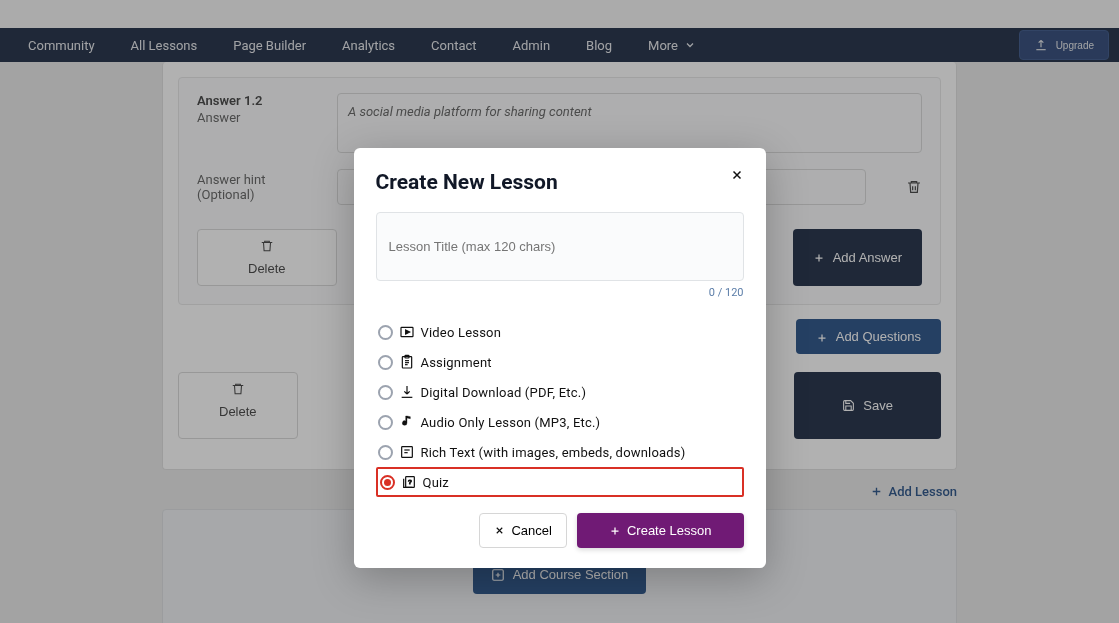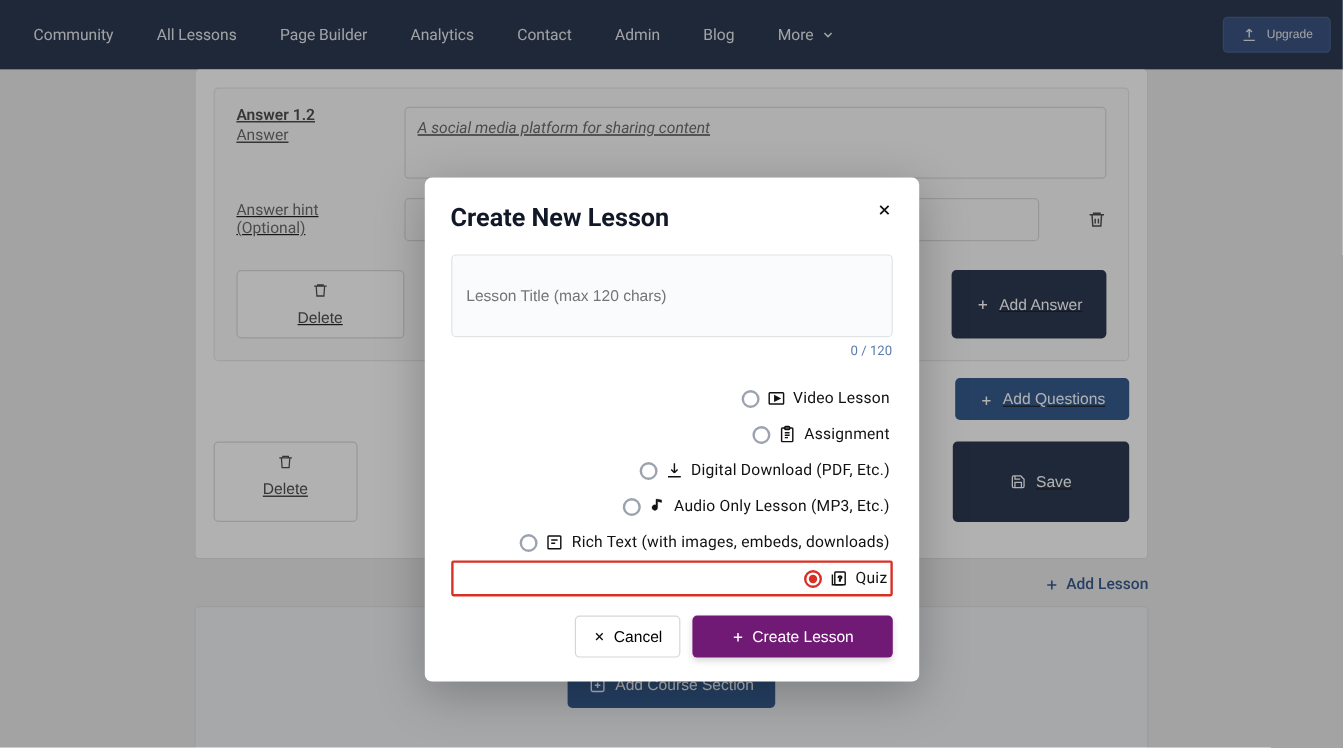--- a/index.html
+++ b/index.html
@@ -6,25 +6,26 @@
     body {
       font-family: -apple-system, BlinkMacSystemFont, "Segoe UI", Roboto, sans-serif;
       background: #f5f5f5;
       width: 1119px;
       height: 623px;
       overflow: hidden;
       position: relative;
     }
     .topnav {
       background: #0c1c36;
-      height: 58px;
+      height: 34px;
       display: flex;
       align-items: center;
       padding: 0 10px;
       justify-content: space-between;
+      margin-top: 28px;
     }
     .nav-left { display: flex; gap: 0; }
     .nav-item {
       color: #e5e7eb;
       font-size: 13px;
       padding: 0 18px;
       cursor: pointer;
       display: flex;
       align-items: center;
       gap: 6px;
@@ -48,21 +49,20 @@
       position: relative;
     }
     .outer-frame {
       background: #fff;
       width: 795px;
       margin: 0 auto;
       padding: 0 0 30px 0;
       border: 1px solid #ddd;
       border-top: none;
       border-radius: 4px;
-      text-decoration: underline;
     }
     .answer-block {
       padding: 15px 18px 18px 18px;
       background: #fafbfc;
       border: 1px solid #e5e5e5;
       border-radius: 4px;
       margin-bottom: 14px;
     }
     .answer-label {
       font-weight: 600;
@@ -229,21 +229,20 @@
       color: #5b7da8;
       margin-top: 5px;
     }
     .option-list { margin-top: 18px; }
     .option-row {
       display: flex;
       align-items: center;
       gap: 6px;
       padding: 7px 2px;
       cursor: pointer;
-      justify-content: flex-end;
     }
     .radio {
       width: 15px; height: 15px;
       border: 2px solid #9ca3af;
       border-radius: 50%;
       flex-shrink: 0;
       position: relative;
     }
     .radio.selected {
       border-color: #d93025;

